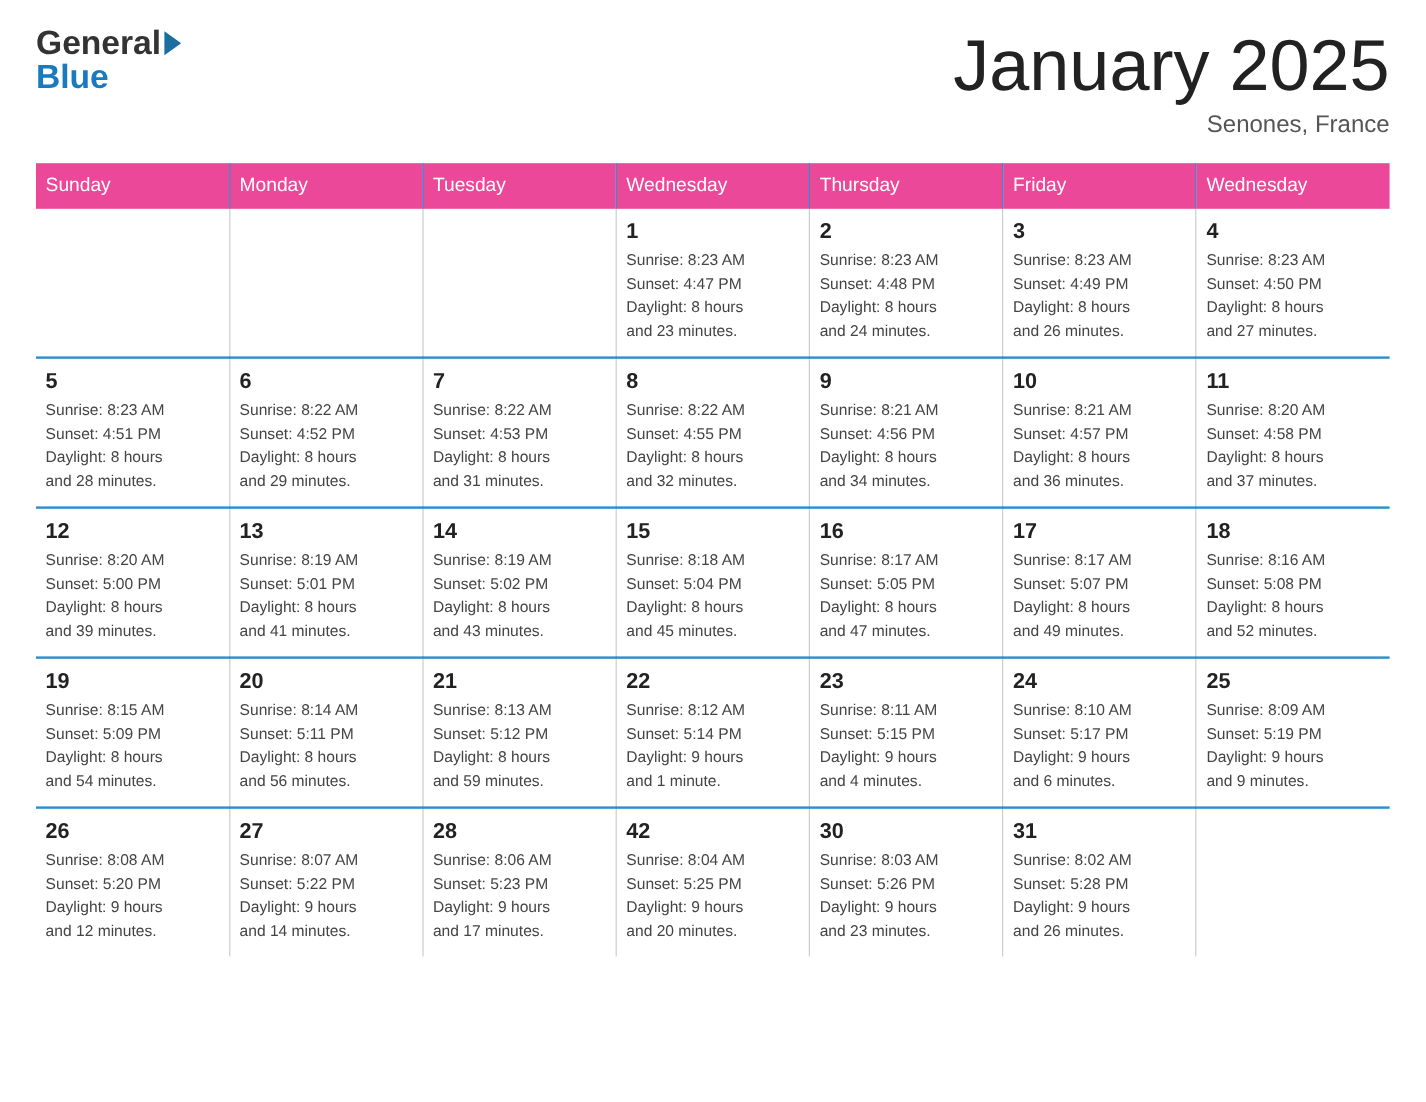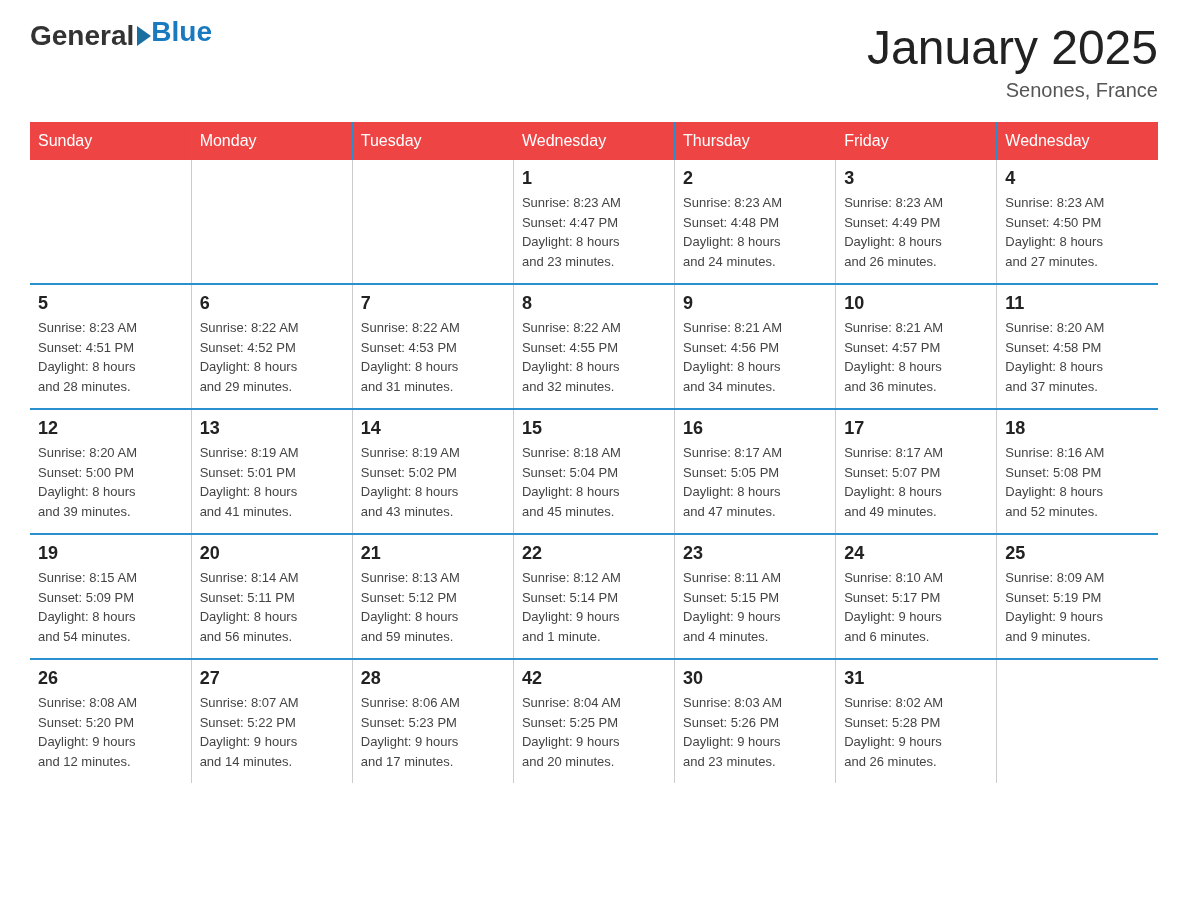--- a/index.html
+++ b/index.html
@@ -11,21 +11,21 @@
       padding: 20px 30px;
     }
     .header {
       display: flex;
       justify-content: space-between;
       align-items: flex-start;
       margin-bottom: 20px;
     }
     .logo {
       display: flex;
-      flex-direction: row;
+      flex-direction: column;
       align-items: flex-start;
     }
     .logo-general {
       font-size: 28px;
       font-weight: bold;
       color: #333;
       display: flex;
       align-items: center;
     }
     .logo-general .logo-arrow {
@@ -42,35 +42,35 @@
       font-size: 28px;
       font-weight: bold;
       color: #1a7abf;
       margin-top: -4px;
       text-align: right;
     }
     .title-block {
       text-align: right;
     }
     .title-block h1 {
-      font-size: 48px;
+      font-size: 60px;
       font-weight: normal;
       color: #222;
     }
     .title-block .subtitle {
       font-size: 20px;
       color: #555;
       margin-top: 4px;
     }
     table {
       width: 100%;
       border-collapse: collapse;
     }
     thead tr {
-      background-color: #ef4444;
+      background-color: #ec4899;
     }
     thead th {
       color: #fff;
       padding: 10px 8px;
       font-size: 16px;
       font-weight: normal;
       text-align: left;
       border-right: 1px solid #2a8fcf;
     }
     thead th:last-child {

